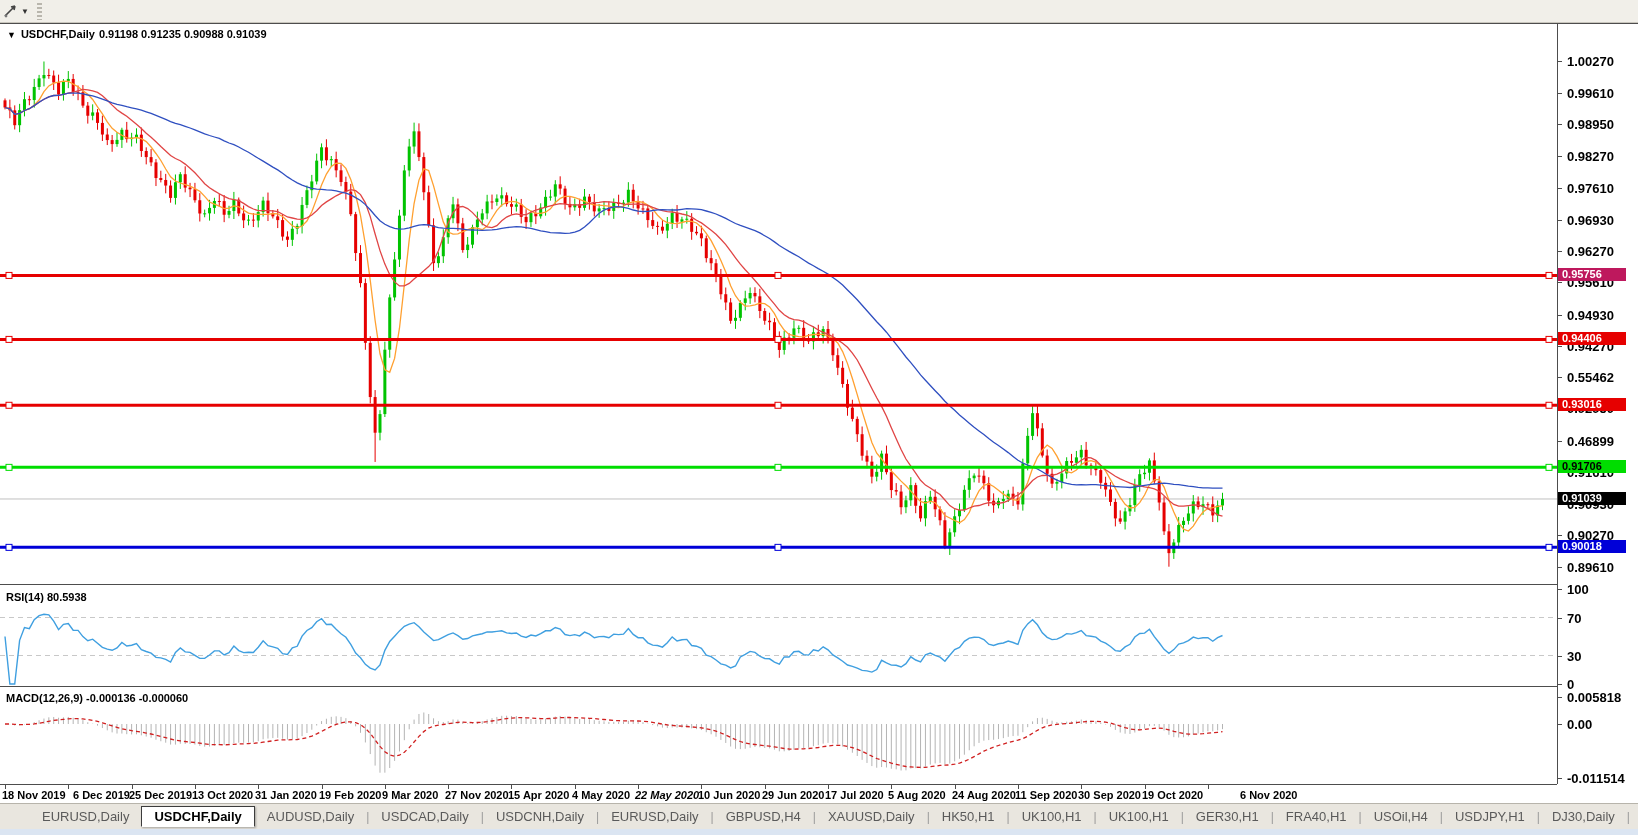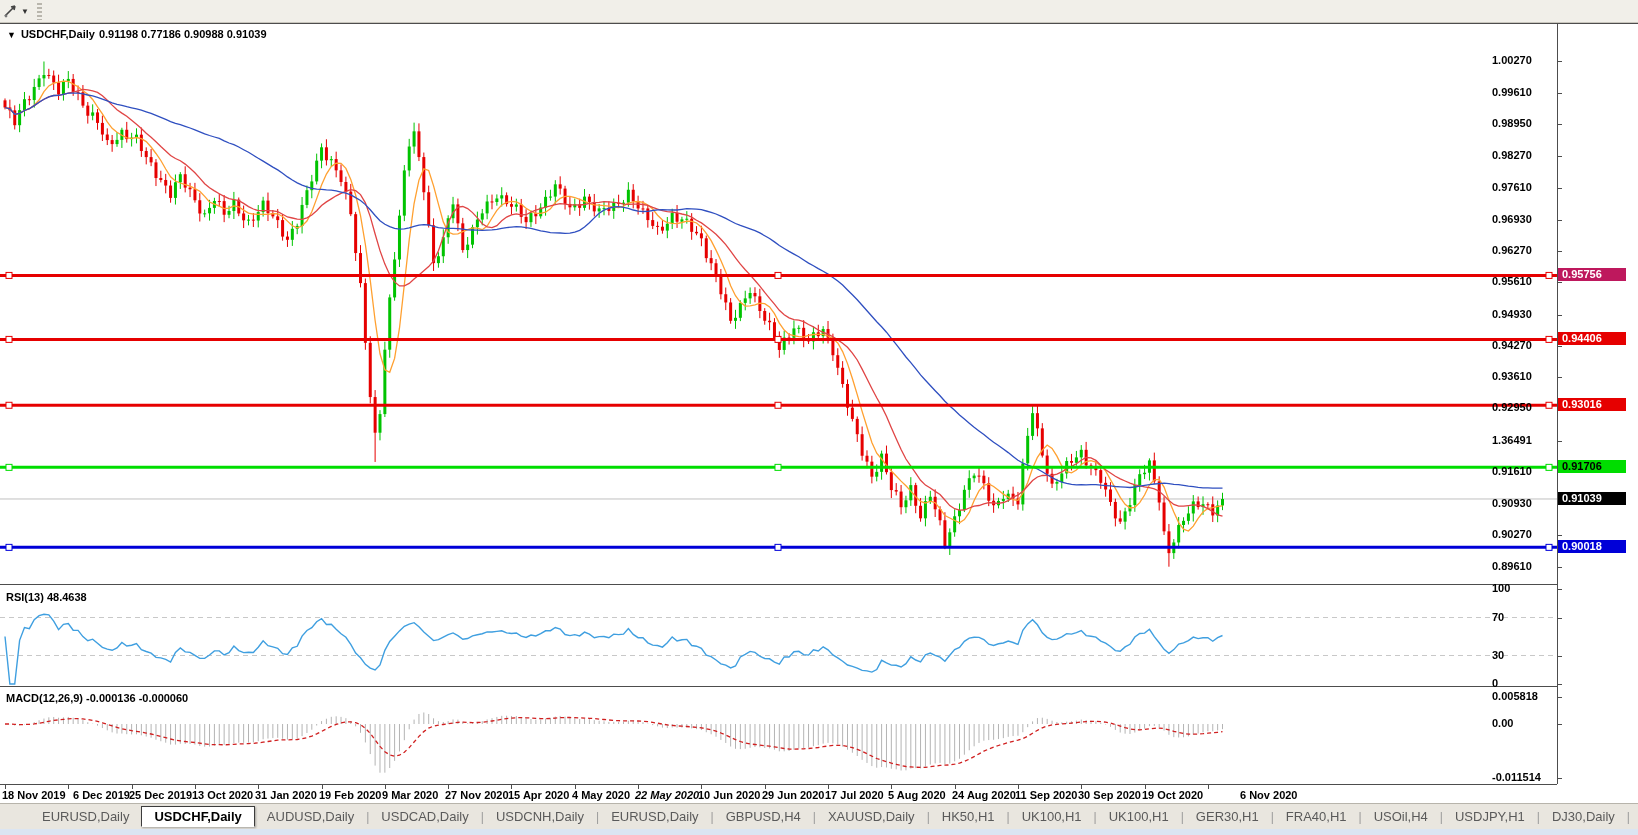--- a/index.html
+++ b/index.html
@@ -23,21 +23,21 @@
   #chart-title .caret{font-size:9px;margin-right:5px;}
   #chart-title span{margin-right:4px;}
   svg.panel{position:absolute;left:0;}
   #svg-main{top:1px;}
   #svg-rsi{top:562px;}
   #svg-macd{top:664px;}
   .panel-sep{position:absolute;left:0;width:1557px;height:1px;background:#4d4d4d;}
   #axis-vline{position:absolute;left:1557px;top:0;width:1px;height:760px;background:#4d4d4d;}
   .ind-label{position:absolute;left:6px;font-size:11px;font-weight:bold;color:#000;z-index:5;}
   
-  .ytick{position:absolute;left:1492px;font-size:11px;font-weight:bold;color:#000;white-space:nowrap;}
+  .ytick{position:absolute;left:1567px;font-size:13px;font-weight:bold;color:#000;white-space:nowrap;}
   .ytick-mark{position:absolute;left:1558px;width:4px;height:1px;background:#4d4d4d;}
   .price-tag{position:absolute;left:1558px;width:64px;height:13px;font-size:11px;font-weight:bold;
              padding-left:4px;line-height:13px;z-index:10;white-space:nowrap;}
   
   #date-row{position:absolute;top:761px;left:0;width:1557px;height:19px;background:#fff;}
   .xtick-mark{position:absolute;top:0;width:1px;height:4px;background:#4d4d4d;}
   .xtick{position:absolute;top:4px;font-size:11px;font-weight:bold;color:#000;white-space:nowrap;}
   
   #tabbar{position:absolute;top:803px;left:0;width:1638px;height:26px;background:#e9e6df;
           border-top:1px solid #b7b4ab;display:flex;align-items:center;padding-left:30px;
@@ -56,21 +56,21 @@
     <svg id="tool-icon" viewBox="0 0 18 16">
       <path d="M3 13 L13 3 M13 3 l-4 1 M13 3 l-1 4" stroke="#444" stroke-width="1.6" fill="none"></path>
       <circle cx="4" cy="13" r="1.4" fill="#777"></circle>
     </svg>
     <span id="tool-caret">▼</span>
     <div class="grip"></div>
   </div>
 
   <div id="chart-win">
     <div id="chart-title">
-      <span class="caret">▼</span><span>USDCHF,Daily</span><span>0.91198 0.77186 0.90988 0.91039</span>
+      <span class="caret">▼</span><span>USDCHF,Daily</span><span>0.91198 0.91235 0.90988 0.91039</span>
     </div>
     <svg id="svg-main" class="panel" width="1557" height="559">
         <line x1="0" y1="473.9810426540281" x2="1557" y2="473.9810426540281" stroke="#c0c0c0" stroke-width="1"></line>
         <line x1="5" y1="73.45971563981075" x2="5" y2="84.36018957345937" stroke="#e60000" stroke-width="1"></line>
         <rect x="3.5" y="75.35545023696694" width="3" height="7.109004739336228" fill="#e60000"></rect>
         <line x1="9.870000000000001" y1="74.61592209906834" x2="9.870000000000001" y2="93.27470871956008" stroke="#e60000" stroke-width="1"></line>
         <rect x="8.370000000000001" y="82.46445497630317" width="3" height="2.875221446458724" fill="#e60000"></rect>
         <line x1="14.74" y1="80.37408336524858" x2="14.74" y2="104.48497578035567" stroke="#e60000" stroke-width="1"></line>
         <rect x="13.24" y="85.3396764227619" width="3" height="14.859345834730291" fill="#e60000"></rect>
         <line x1="19.61" y1="78.84837538473144" x2="19.61" y2="107.18805937456138" stroke="#00c300" stroke-width="1"></line>
@@ -587,21 +587,21 @@
         <line x1="0" y1="442.36966824644537" x2="1557" y2="442.36966824644537" stroke="#00dd00" stroke-width="3"></line>
         <rect x="6" y="439.36966824644537" width="6" height="6" fill="#fff" stroke="#00dd00" stroke-width="1"></rect>
         <rect x="775" y="439.36966824644537" width="6" height="6" fill="#fff" stroke="#00dd00" stroke-width="1"></rect>
         <rect x="1546" y="439.36966824644537" width="6" height="6" fill="#fff" stroke="#00dd00" stroke-width="1"></rect>
         <line x1="0" y1="522.3696682464454" x2="1557" y2="522.3696682464454" stroke="#0000d8" stroke-width="3"></line>
         <rect x="6" y="519.3696682464454" width="6" height="6" fill="#fff" stroke="#0000d8" stroke-width="1"></rect>
         <rect x="775" y="519.3696682464454" width="6" height="6" fill="#fff" stroke="#0000d8" stroke-width="1"></rect>
         <rect x="1546" y="519.3696682464454" width="6" height="6" fill="#fff" stroke="#0000d8" stroke-width="1"></rect>
       </svg>
     <div class="panel-sep" style="top:560px"></div>
-    <div class="ind-label" style="top:567px">RSI(13) 48.4638</div>
+    <div class="ind-label" style="top:567px">RSI(14) 80.5938</div>
     <svg id="svg-rsi" class="panel" width="1557" height="99">
         <line x1="0" y1="31.5" x2="1557" y2="31.5" stroke="#c8c8c8" stroke-width="1" stroke-dasharray="5 4"></line>
         <line x1="0" y1="69.5" x2="1557" y2="69.5" stroke="#c8c8c8" stroke-width="1" stroke-dasharray="5 4"></line>
         <polyline points="5,50.5 9.870000000000001,98.0 14.74,98.0 19.61,54.3 24.48,41.5 29.35,42.6 34.22,33.6 39.09,29.6 43.96,28.3 48.83,28.9 53.7,35.1 58.57,43.6 63.44,38.3 68.31,37.6 73.18,44.2 78.05,44.4 82.92,50.6 87.79,54.7 92.66,53.2 97.53,57.3 102.4,61.3 107.27,63.1 112.14,64.3 117.01,61.9 121.88,56.5 126.75,60.0 131.62,59.2 136.49,57.5 141.36,63.6 146.23,65.5 151.1,67.2 155.97,71.4 160.84,71.9 165.71,73.3 170.58,76.1 175.45000000000002,66.4 180.32,62.0 185.19,65.9 190.06,66.4 194.93,69.3 199.8,72.4 204.67000000000002,72.3 209.54,69.0 214.41,64.9 219.28,64.9 224.15,69.0 229.02,66.6 233.89000000000001,60.0 238.76,64.6 243.63,66.6 248.5,66.2 253.37,66.5 258.24,61.2 263.11,54.8 267.98,59.7 272.85,60.9 277.72,62.3 282.59000000000003,67.6 287.46,68.5 292.33,61.9 297.2,60.3 302.07,50.1 306.94,44.5 311.81,41.6 316.68,35.7 321.55,32.6 326.42,38.5 331.29,38.2 336.16,43.2 341.03000000000003,47.8 345.90000000000003,51.3 350.77,58.4 355.64,67.0 360.51,71.8 365.38,78.3 370.25,82.1 375.12,84.0 379.99,78.9 384.86,64.3 389.73,55.5 394.6,50.2 399.47,44.9 404.34000000000003,40.3 409.21000000000004,38.1 414.08,36.7 418.95,40.8 423.82,45.9 428.69,50.2 433.56,54.6 438.43,53.7 443.3,51.1 448.17,48.7 453.04,46.9 457.91,49.6 462.78000000000003,53.3 467.65000000000003,52.5 472.52,49.8 477.39,48.7 482.26,47.7 487.13,45.9 492,46.0 496.87,45.4 501.74,44.8 506.61,46.9 511.48,47.5 516.35,47.0 521.22,50.2 526.09,51.5 530.96,49.1 535.83,50.0 540.7,47.7 545.57,44.8 550.44,44.7 555.3100000000001,41.5 560.1800000000001,43.1 565.0500000000001,48.5 569.92,49.6 574.79,48.6 579.66,49.9 584.53,46.1 589.4,48.2 594.27,51.7 599.14,50.6 604.01,50.5 608.88,51.7 613.75,48.1 618.62,48.6 623.49,48.1 628.36,42.5 633.23,48.4 638.1,51.7 642.97,51.7 647.84,56.8 652.71,59.1 657.58,59.5 662.45,61.1 667.32,56.8 672.19,50.9 677.0600000000001,55.0 681.9300000000001,53.8 686.8000000000001,53.4 691.67,59.5 696.54,60.2 701.41,62.3 706.28,69.2 711.15,70.7 716.02,74.0 720.89,77.8 725.76,79.2 730.63,81.9 735.5,80.0 740.37,70.9 745.24,68.4 750.11,65.4 754.98,66.4 759.85,70.2 764.72,72.5 769.59,72.8 774.46,76.1 779.33,78.2 784.2,70.9 789.07,71.0 793.94,65.7 798.8100000000001,65.3 803.6800000000001,68.6 808.5500000000001,69.1 813.4200000000001,63.7 818.29,65.0 823.16,60.8 828.03,63.8 832.9,68.9 837.77,71.9 842.64,75.2 847.51,79.0 852.38,80.4 857.25,82.2 862.12,84.4 866.99,84.9 871.86,86.1 876.73,83.5 881.6,74.3 886.47,76.9 891.34,79.1 896.21,79.3 901.08,81.0 905.95,77.7 910.82,70.8 915.69,74.0 920.5600000000001,75.8 925.4300000000001,68.8 930.3000000000001,67.1 935.1700000000001,69.4 940.04,71.2 944.91,75.2 949.78,69.2 954.65,63.6 959.52,61.5 964.39,55.3 969.26,52.1 974.13,51.3 979,51.4 983.87,53.6 988.74,58.2 993.61,59.4 998.48,57.8 1003.35,57.0 1008.22,55.0 1013.09,56.5 1017.96,58.4 1022.83,44.3 1027.7,37.9 1032.57,33.7 1037.44,38.8 1042.31,46.8 1047.18,51.3 1052.05,53.6 1056.92,53.1 1061.79,50.8 1066.66,47.6 1071.53,48.1 1076.4,46.6 1081.27,44.6 1086.14,49.6 1091.01,50.3 1095.88,51.1 1100.75,55.1 1105.6200000000001,57.1 1110.49,60.5 1115.3600000000001,64.6 1120.23,65.3 1125.1000000000001,60.9 1129.97,58.3 1134.84,51.0 1139.71,47.5 1144.58,47.1 1149.45,43.3 1154.32,50.7 1159.19,56.8 1164.06,63.3 1168.93,67.3 1173.8,63.6 1178.67,58.1 1183.54,56.9 1188.41,54.6 1193.28,51.1 1198.15,52.6 1203.02,51.8 1207.89,51.8 1212.76,55.2 1217.63,51.7 1222.5,49.5" fill="none" stroke="#3f9fe0" stroke-width="1.4"></polyline>
       </svg>
     <div class="panel-sep" style="top:662px"></div>
     <div class="ind-label" style="top:668px">MACD(12,26,9) -0.000136 -0.000060</div>
     <svg id="svg-macd" class="panel" width="1557" height="96">
         <line x1="5" y1="36" x2="5" y2="36" stroke="#b4b4b4" stroke-width="1"></line>
         <line x1="9.870000000000001" y1="36" x2="9.870000000000001" y2="36.225095187247696" stroke="#b4b4b4" stroke-width="1"></line>
@@ -873,25 +873,25 @@
         <div class="ytick" style="top:189px">0.96930</div>
         <div class="ytick-mark" style="top:227px"></div>
         <div class="ytick" style="top:220px">0.96270</div>
         <div class="ytick-mark" style="top:258px"></div>
         <div class="ytick" style="top:251px">0.95610</div>
         <div class="ytick-mark" style="top:291px"></div>
         <div class="ytick" style="top:284px">0.94930</div>
         <div class="ytick-mark" style="top:322px"></div>
         <div class="ytick" style="top:315px">0.94270</div>
         <div class="ytick-mark" style="top:353px"></div>
-        <div class="ytick" style="top:346px">0.93610</div>
+        <div class="ytick" style="top:346px">0.55462</div>
         <div class="ytick-mark" style="top:384px"></div>
         <div class="ytick" style="top:377px">0.92950</div>
         <div class="ytick-mark" style="top:417px"></div>
-        <div class="ytick" style="top:410px">1.36491</div>
+        <div class="ytick" style="top:410px">0.46899</div>
         <div class="ytick-mark" style="top:448px"></div>
         <div class="ytick" style="top:441px">0.91610</div>
         <div class="ytick-mark" style="top:480px"></div>
         <div class="ytick" style="top:473px">0.90930</div>
         <div class="ytick-mark" style="top:511px"></div>
         <div class="ytick" style="top:504px">0.90270</div>
         <div class="ytick-mark" style="top:543px"></div>
         <div class="ytick" style="top:536px">0.89610</div>
         <div class="price-tag" style="top:244px;background:#be185d;color:#ffffff">0.95756</div>
         <div class="price-tag" style="top:308px;background:#e60000;color:#ffffff">0.94406</div>

